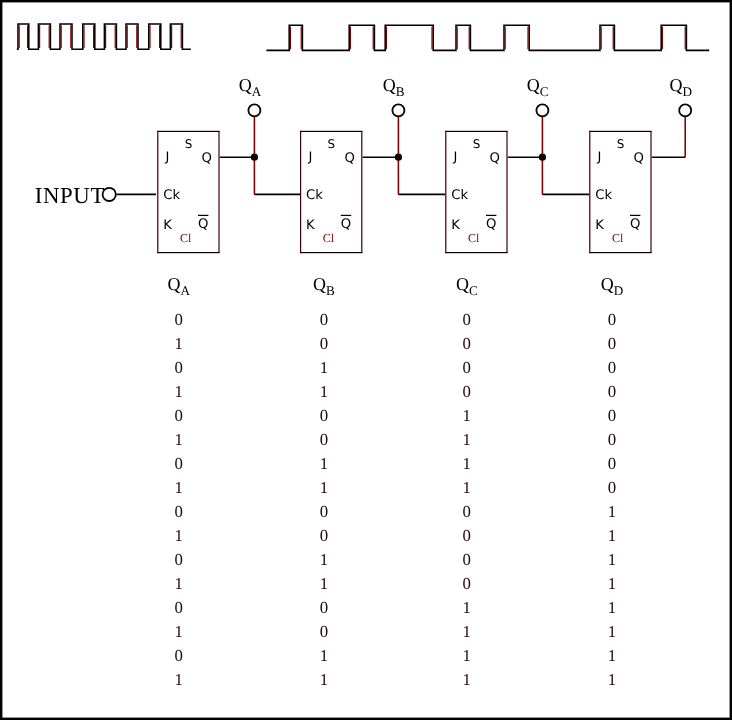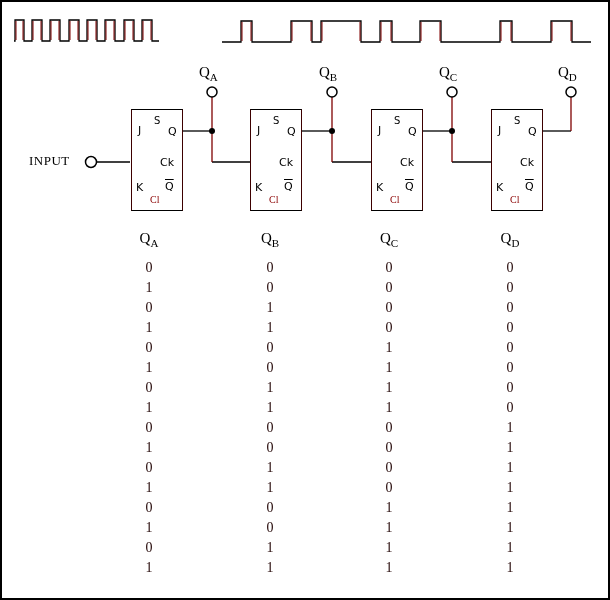--- a/index.html
+++ b/index.html
@@ -17,33 +17,33 @@
     border-top:1px solid #000;border-bottom:1px solid #000;
     border-left:1px solid #3d0000;border-right:1px solid #3d0000;
   }
   .pin{
     position:absolute;font-family:"DejaVu Sans", sans-serif;
     font-size:10px;color:#000;line-height:1;white-space:nowrap;
   }
   .pin.j  {left:6px;  top:15px; font-size:11px;}
   .pin.s  {left:22px; top:6px;}
   .pin.q  {left:36px; top:16px; font-size:11px;}
-  .pin.ck {left:4px;  top:47px; font-size:11px;margin-left:24px;}
+  .pin.ck {left:4px;  top:47px; font-size:11px;}
   .pin.k  {left:4px;  top:72px; font-size:11px;}
   .pin.cl {left:18px; top:85px; color:#8b0000;font-family:Liberation Serif, serif;}
   .pin.qbar{left:33px;top:71px; font-size:11px; text-decoration:overline;}
 
   
   .term-label{
     position:absolute;top:61px;font-size:15px;color:#000;line-height:1.2;
   }
   .term-label sub{font-size:11px;line-height:0;}
 
   .input-label{
-    position:absolute;left:27px;top:151px;font-size:13px;color:#000;
+    position:absolute;left:27px;top:151px;font-size:19px;color:#000;
     letter-spacing:0.5px;line-height:1.2;
   }
 
   
   .col{position:absolute;top:227px;width:44px;text-align:center;}
   .col-header{height:29px;font-size:15px;color:#000;line-height:1.2;}
   .col-header sub{font-size:11px;line-height:0;}
   .digits{font-size:14px;line-height:20px;color:#250808;}
 </style>
 </head>

